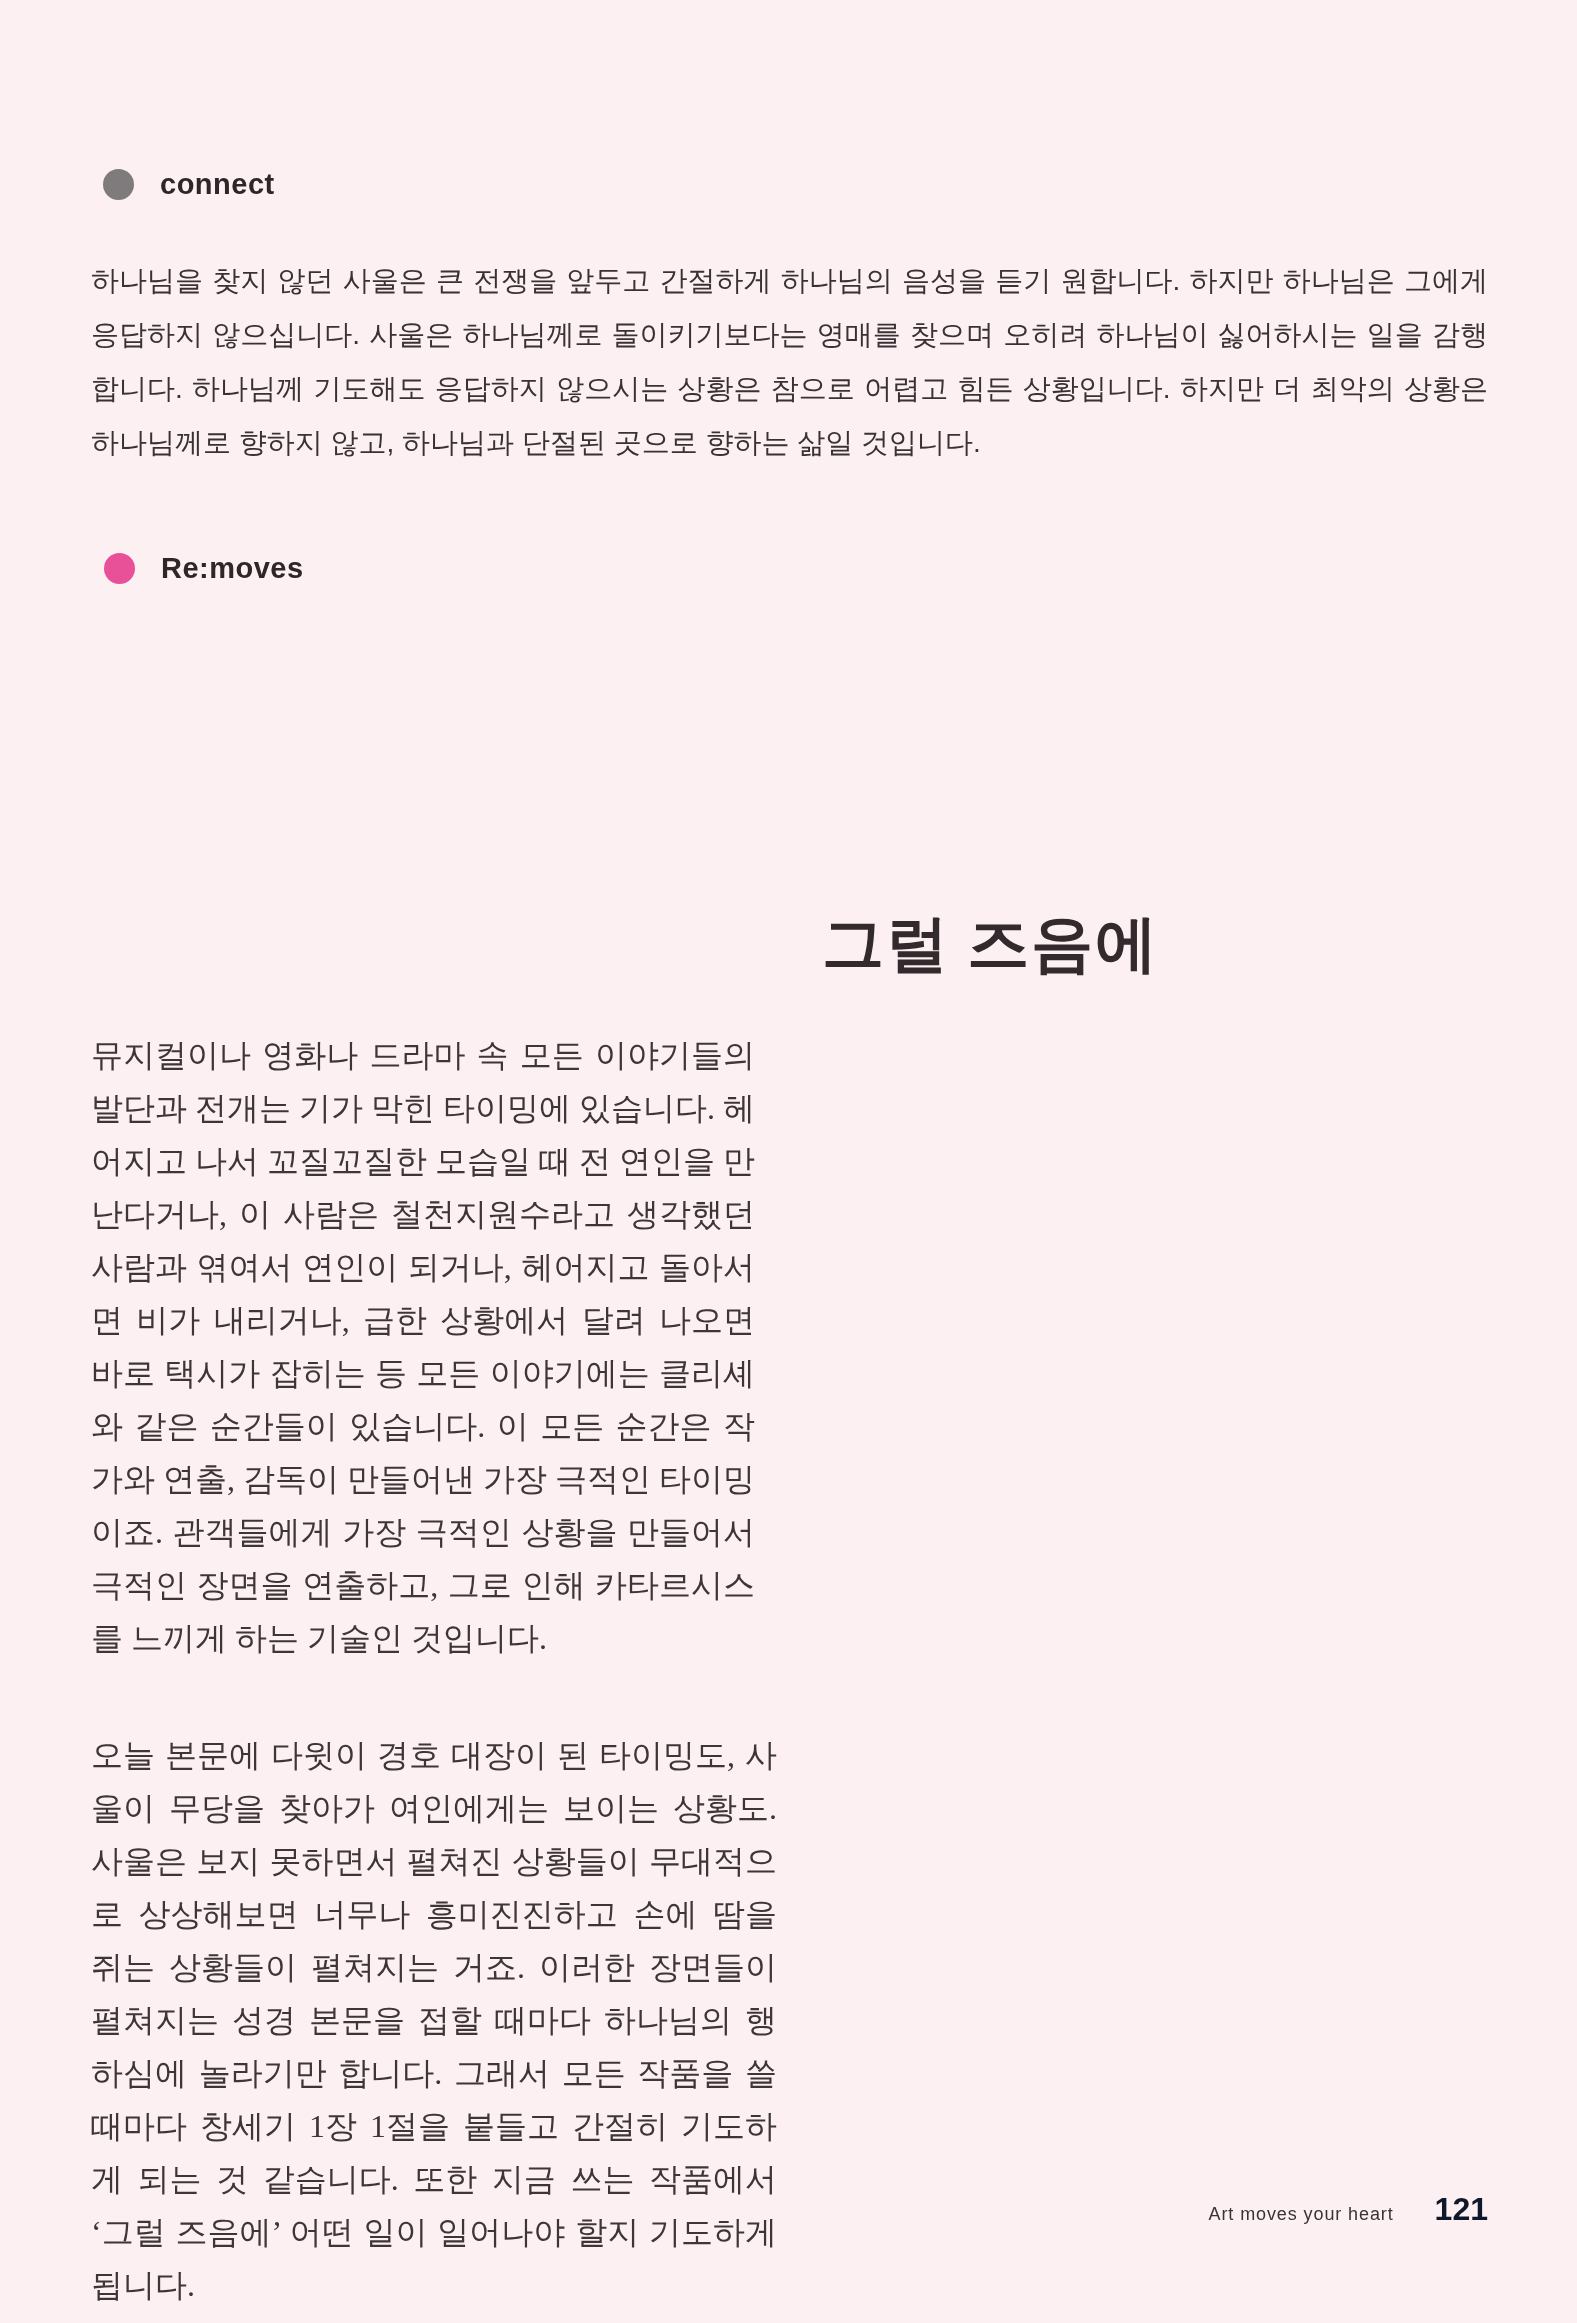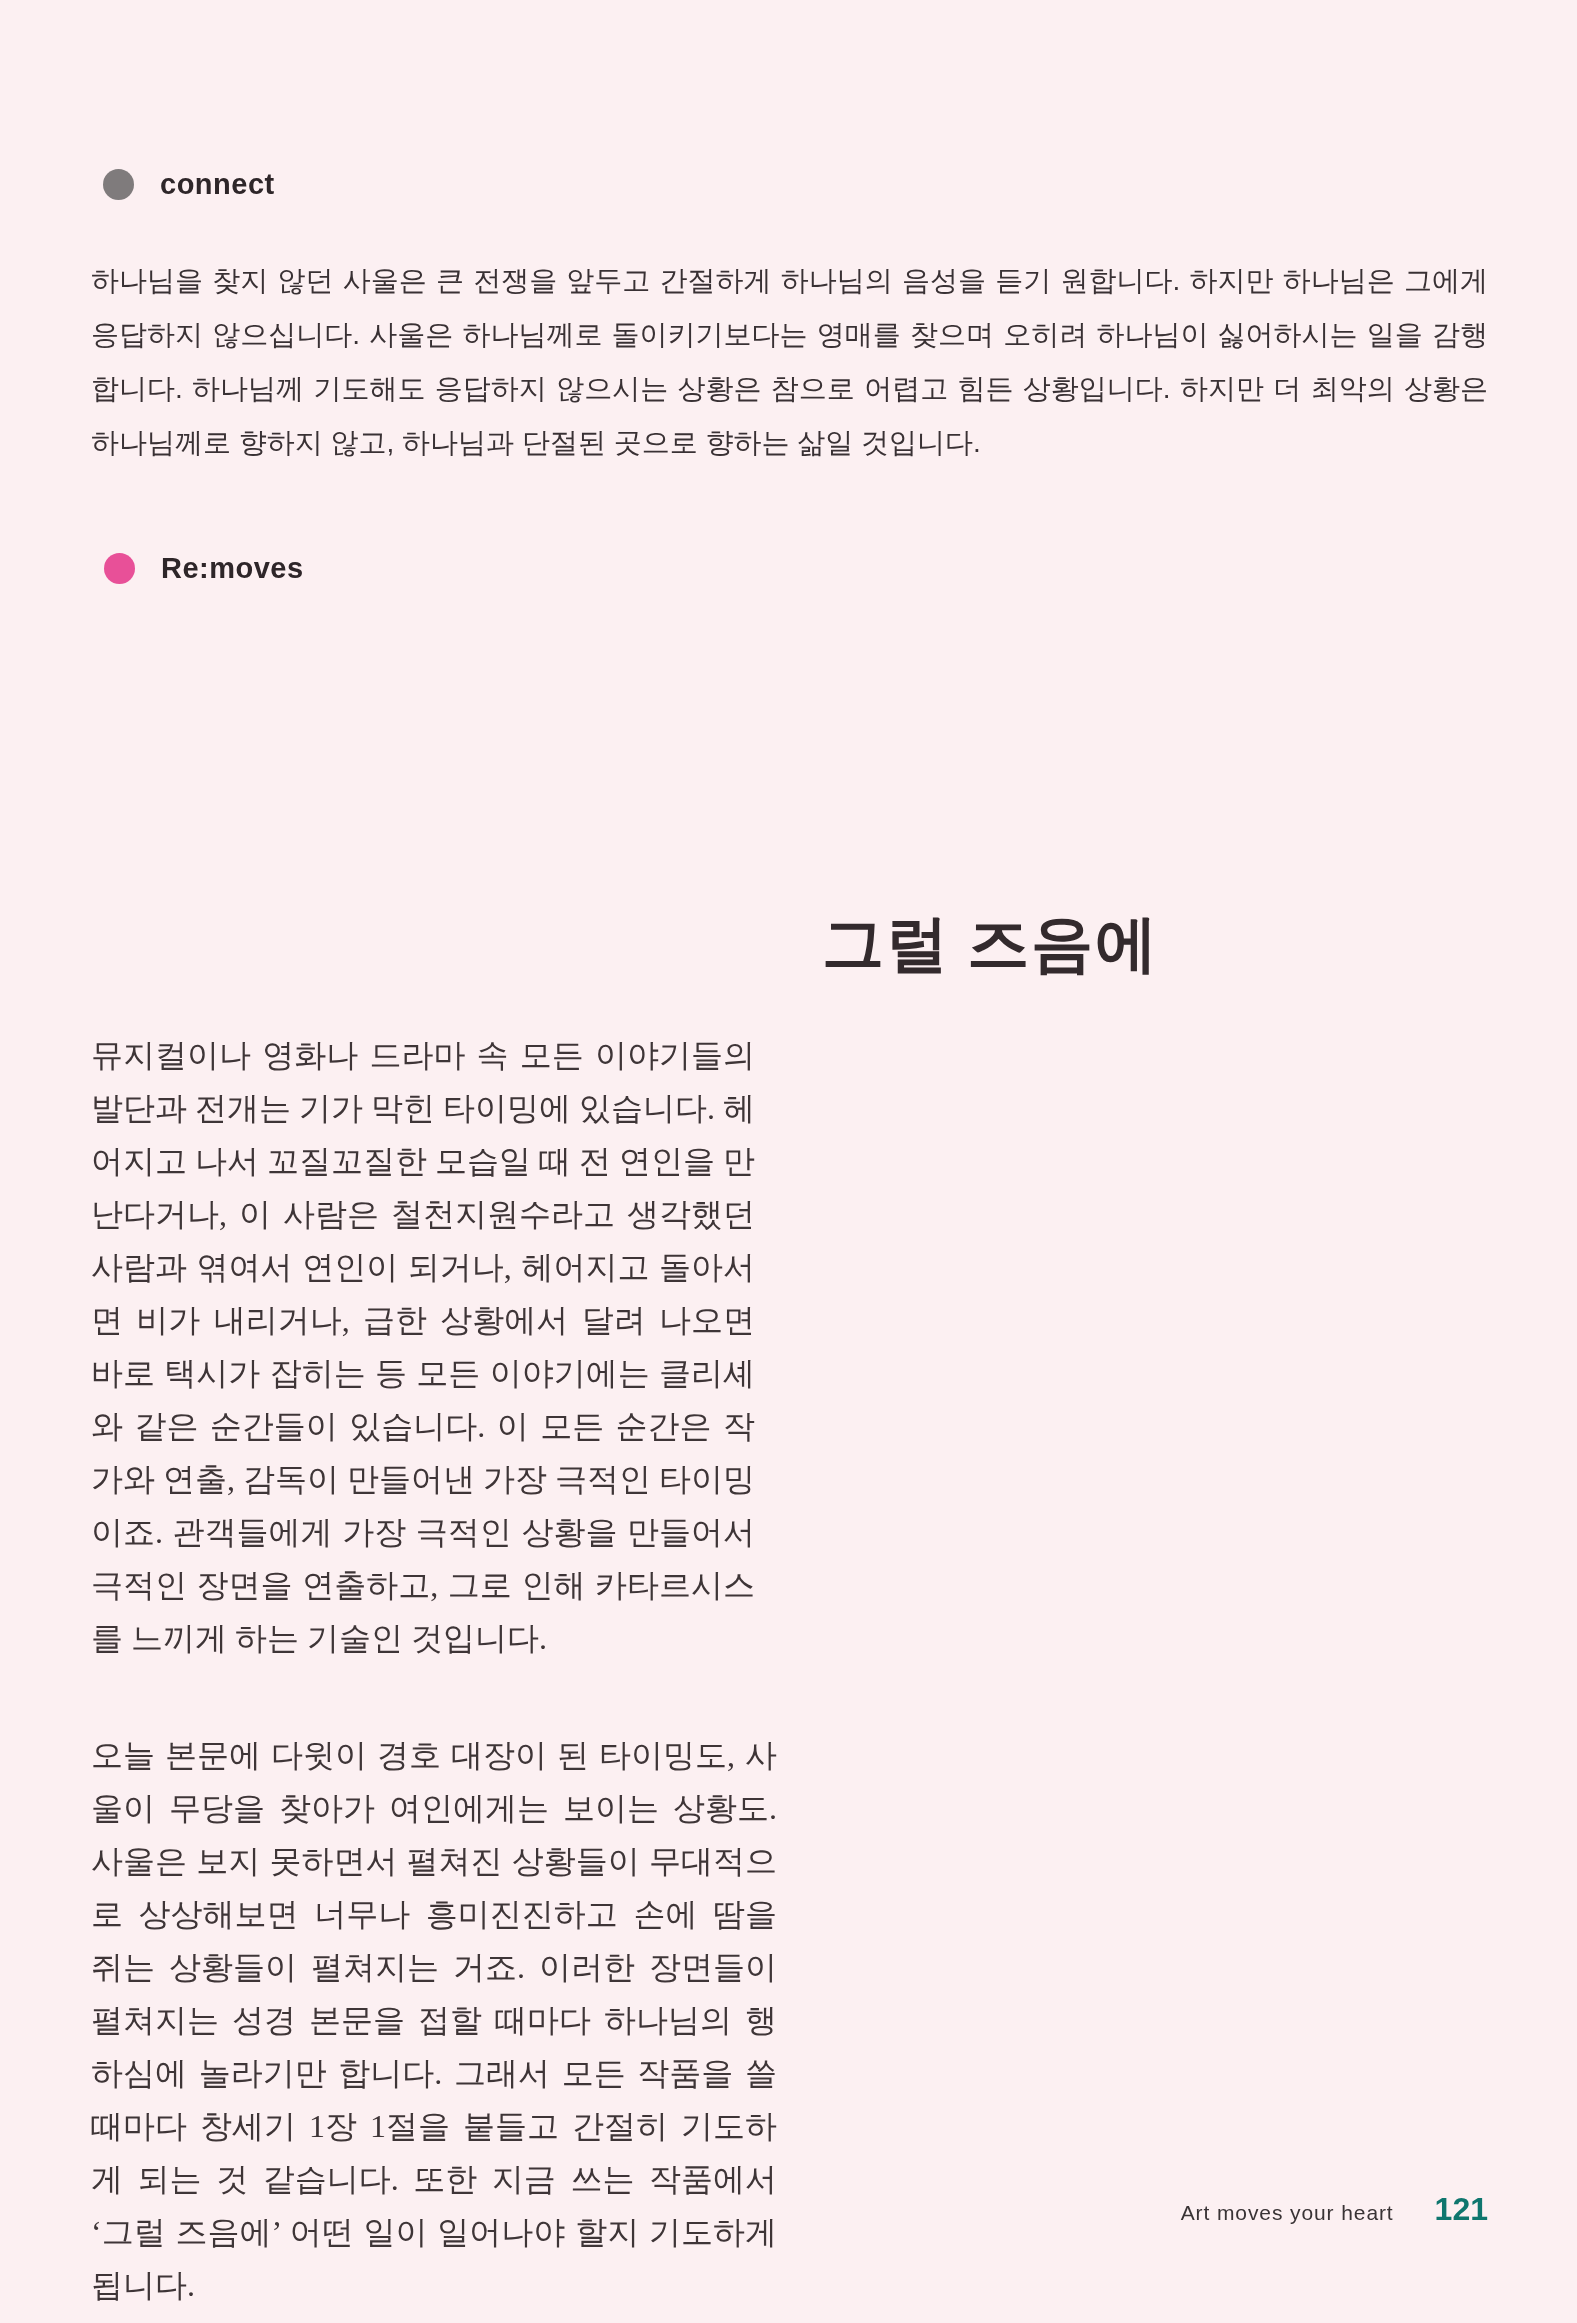--- a/index.html
+++ b/index.html
@@ -113,28 +113,28 @@
   
   .footer {
     position: absolute;
     right: 90px;
     top: 2191px;
     display: flex;
     align-items: baseline;
     gap: 41px;
   }
   .footer-text {
-    font-size: 21px;
+    font-size: 18px;
     color: #393335;
     letter-spacing: 0.9px;
   }
   .footer-page {
     font-size: 32px;
     font-weight: bold;
-    color: #0f766e;
+    color: #0f172a;
   }
 </style>
 </head>
 <body>
 
 <div class="page">
 
   <div class="section-heading" id="connect-heading">
     <span class="bullet bullet-gray"></span>
     <span class="heading-label">connect</span>

